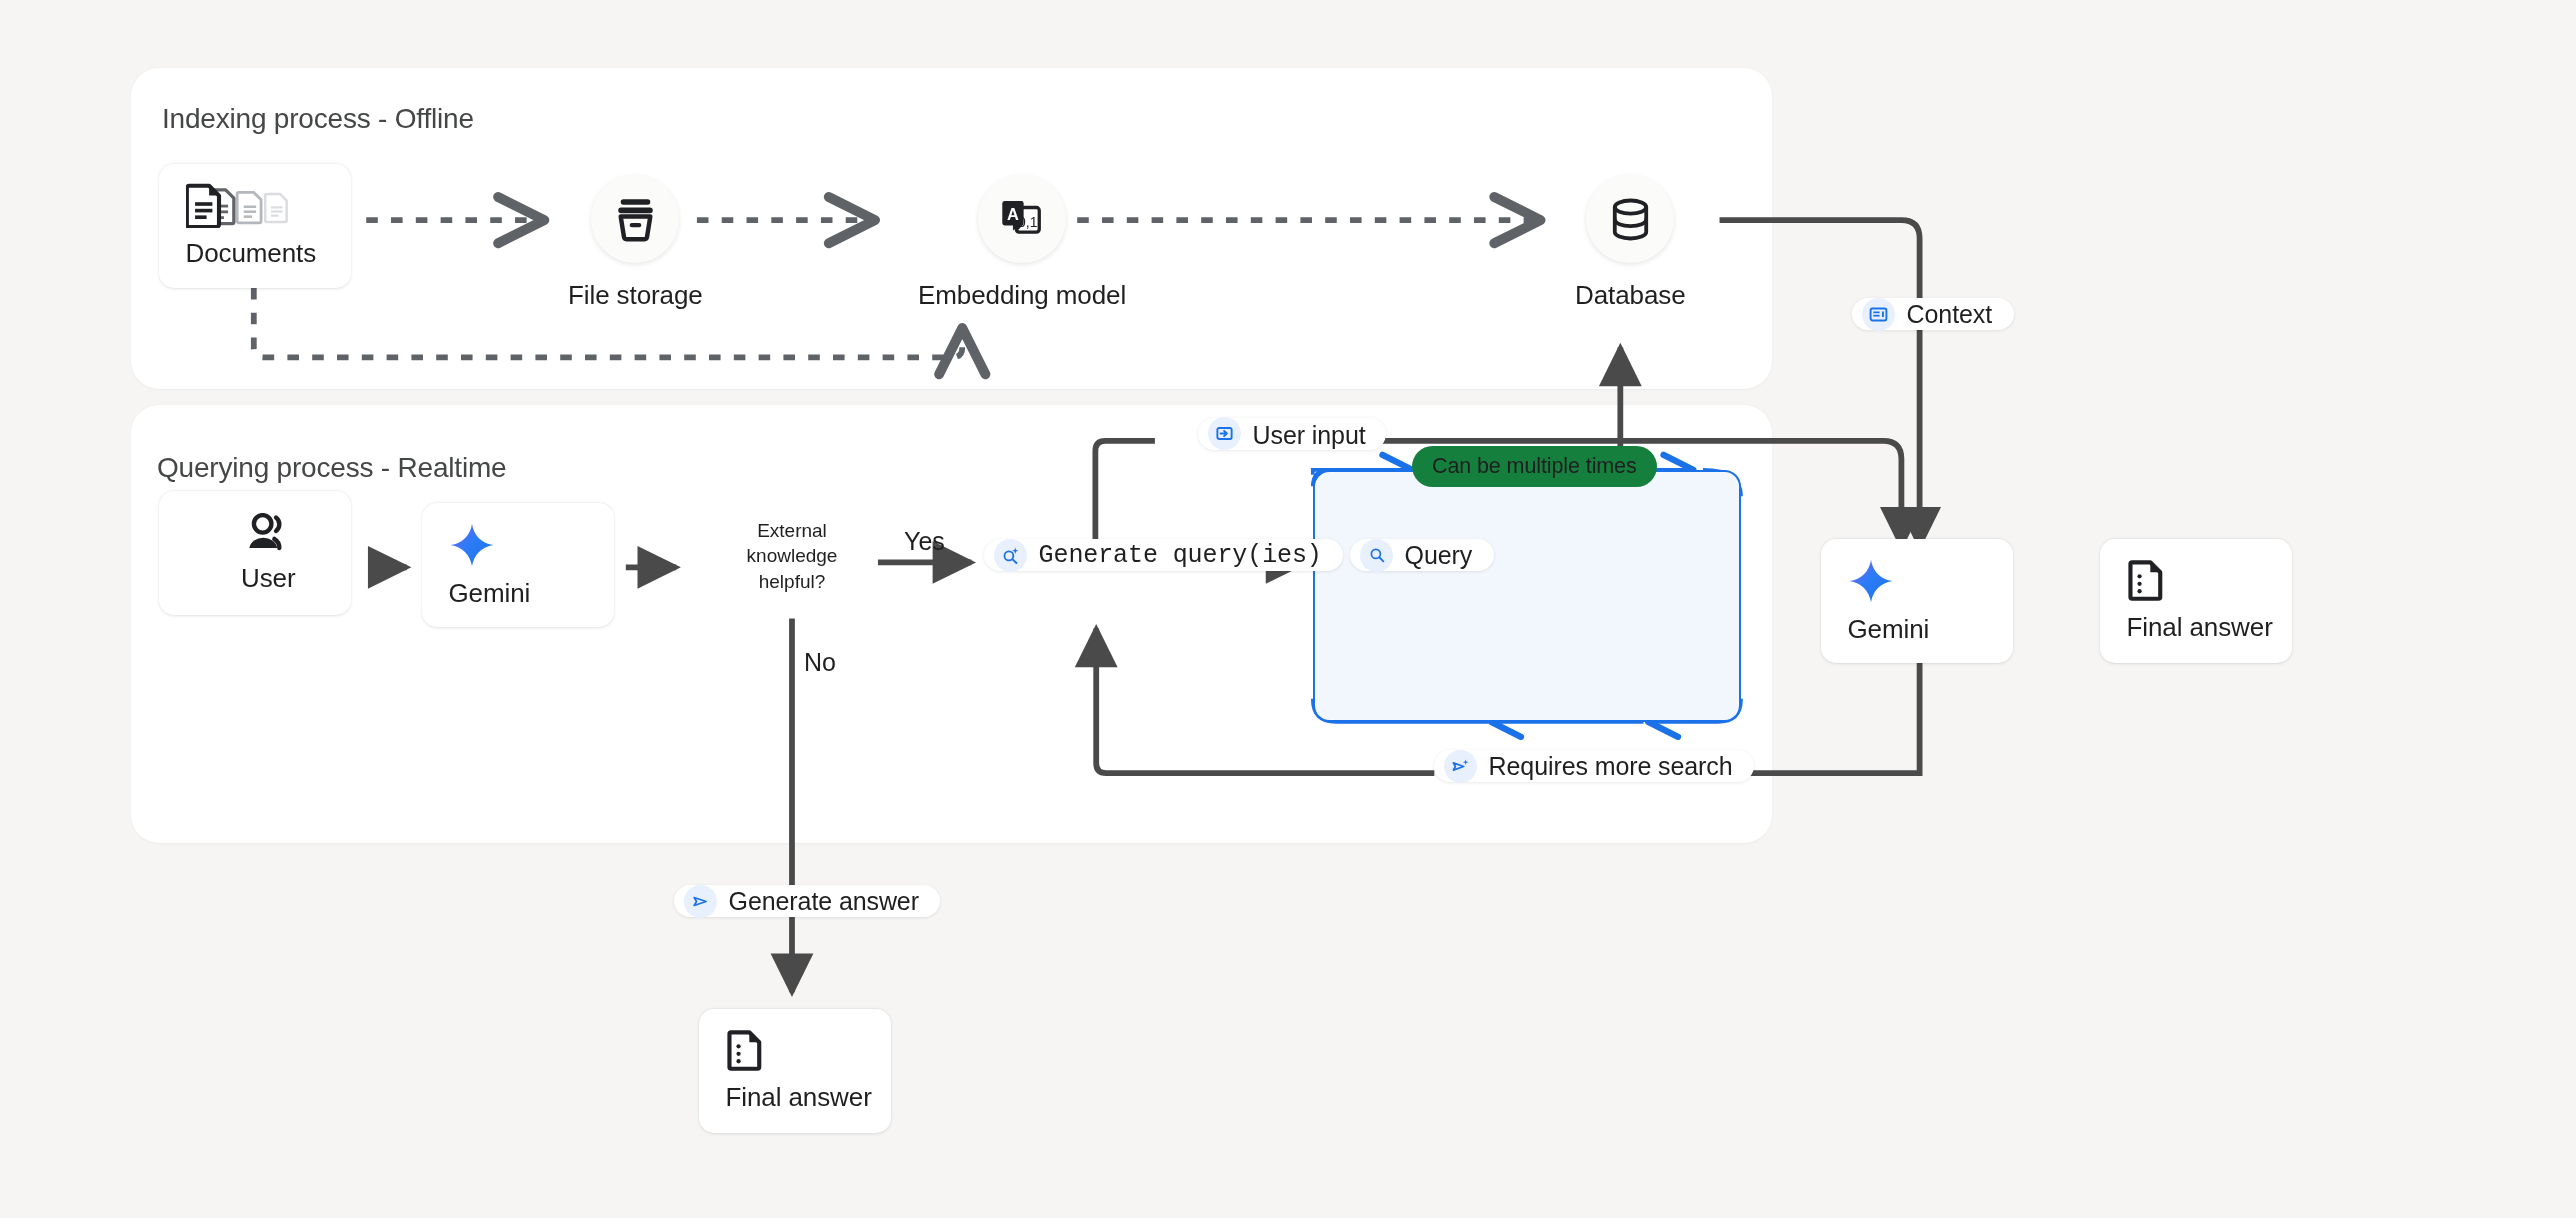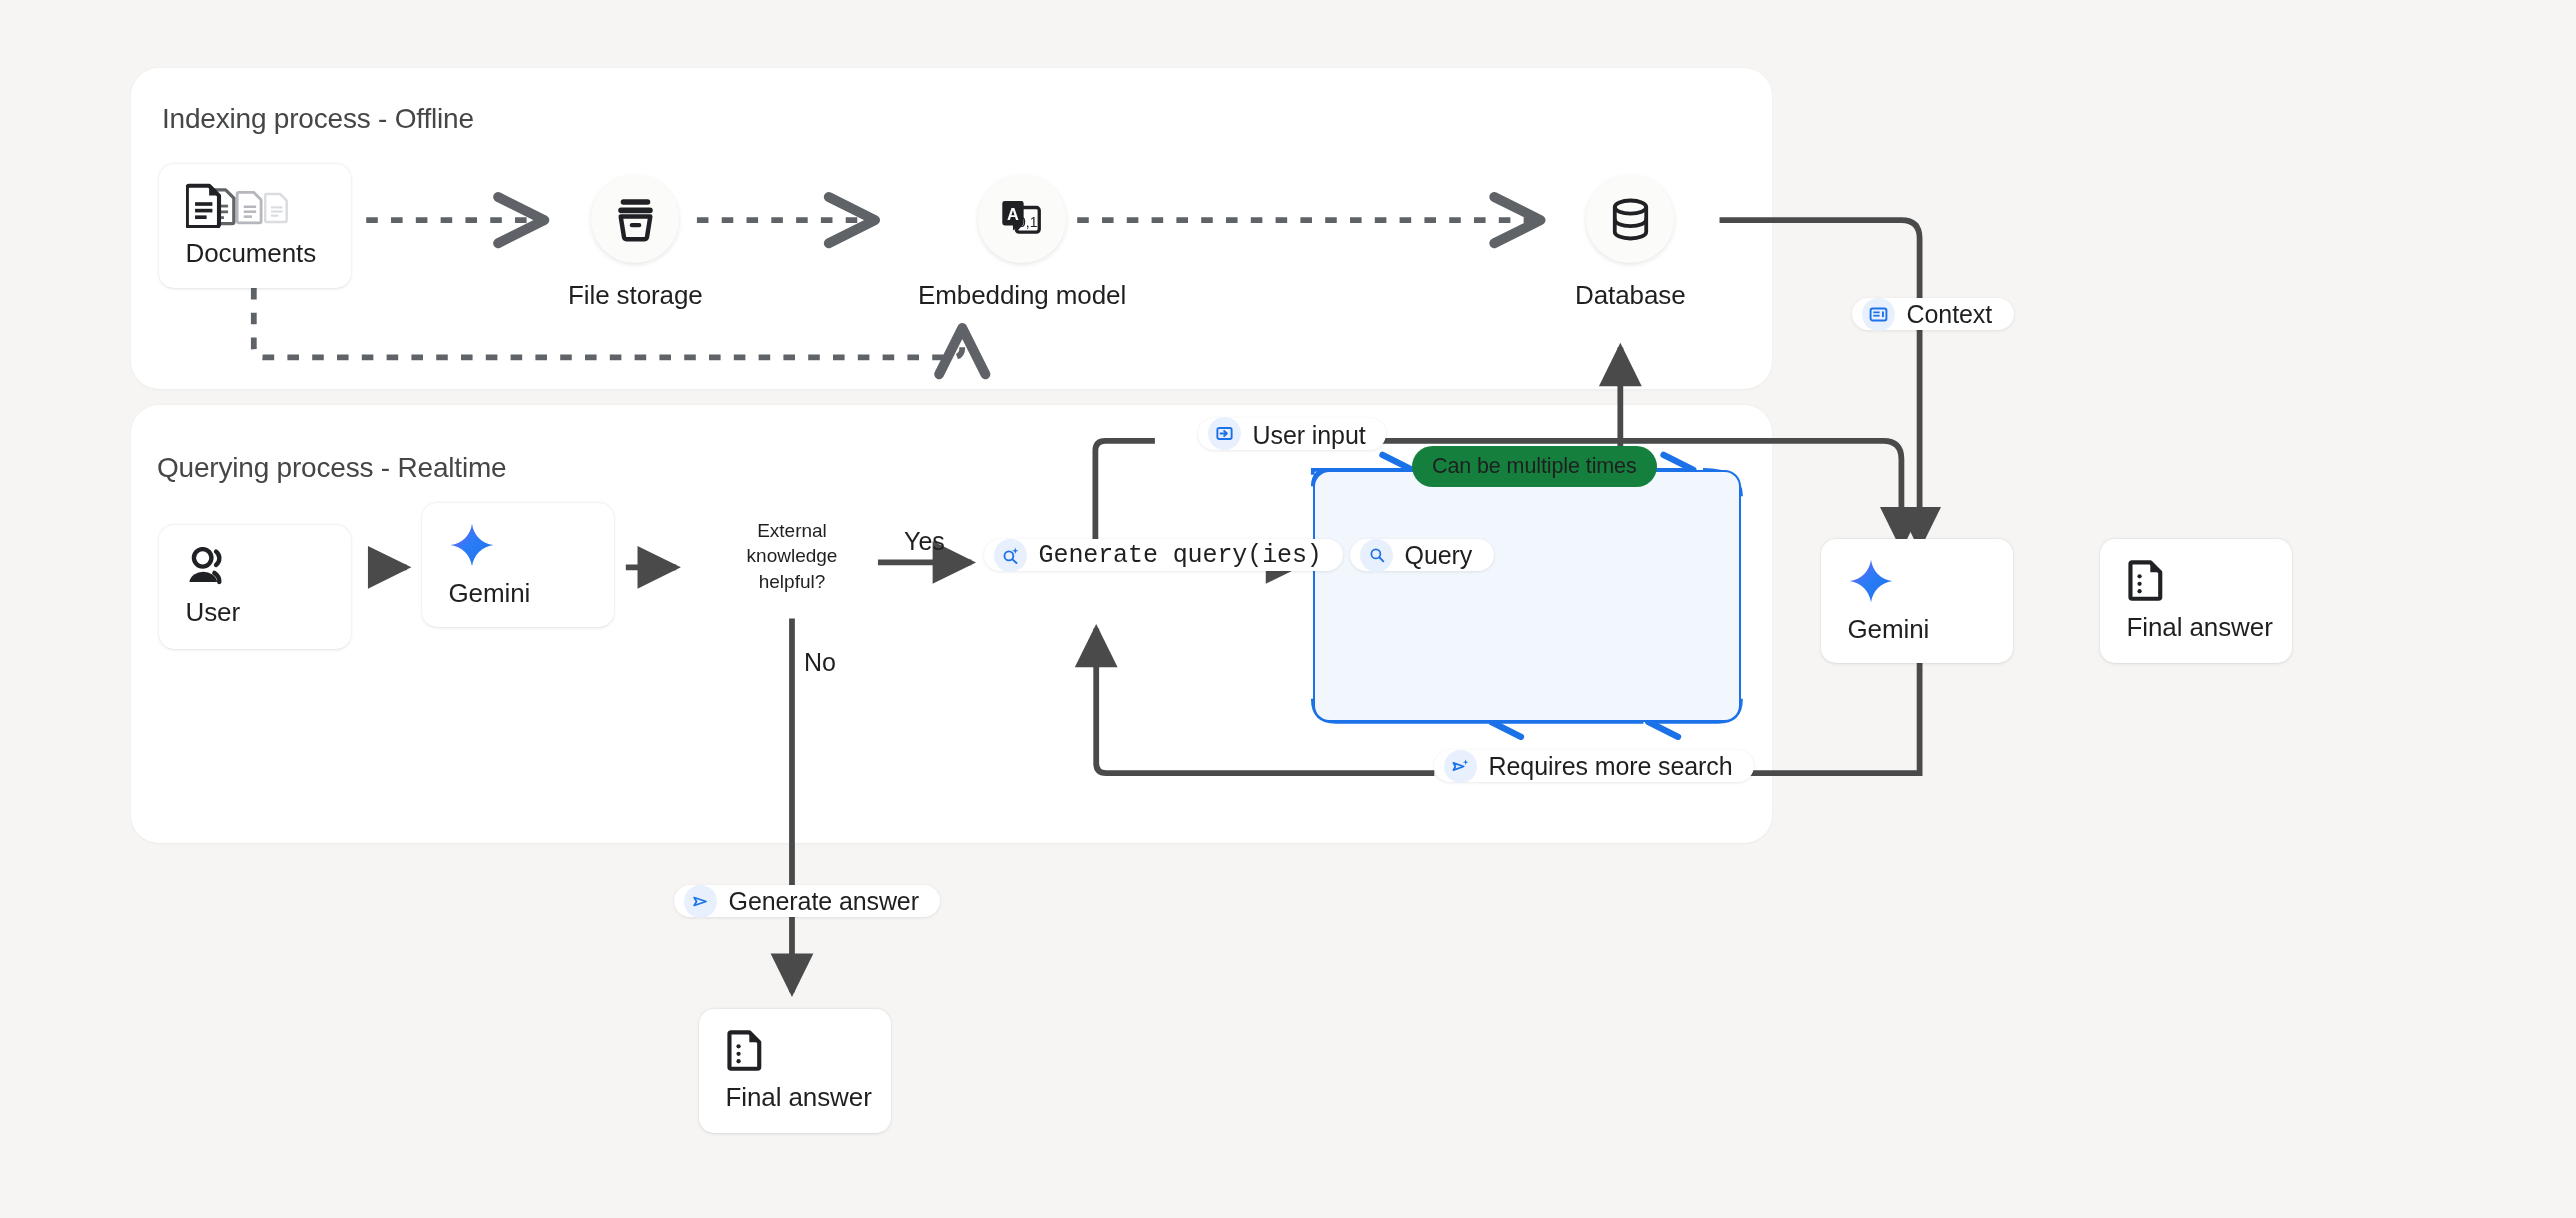--- a/index.html
+++ b/index.html
@@ -251,21 +251,21 @@
       <svg width="19" height="19" viewBox="0 0 24 24">
         <rect x="2" y="4.5" width="20" height="15" rx="2.4" fill="none" stroke="#1b72e8" stroke-width="2.4"></rect>
         <rect x="5.4" y="8.2" width="8" height="2.2" fill="#1b72e8"></rect>
         <rect x="5.4" y="12.4" width="8" height="2.2" fill="#1b72e8"></rect>
         <rect x="16.4" y="8.2" width="2.4" height="7" fill="#1b72e8"></rect>
       </svg>
     </span>
     <span class="ptext">Context</span>
   </div>
 
-  <div class="card" id="card-user" style="left:159px; top:525px; width:192px; height:124px;">
+  <div class="card" id="card-user" style="left:159px; top:491px; width:192px; height:124px;align-items:center;">
     <div class="glyph">
       <svg width="45" height="40" viewBox="0 0 54 48">
         <circle cx="20" cy="13" r="10.5" fill="none" stroke="#202124" stroke-width="5.2"></circle>
         <path d="M4,42 a17,15 0 0 1 33.5,0 z" fill="#202124"></path>
         <path d="M36,5.5 a10,10 0 0 1 0,16" fill="none" stroke="#202124" stroke-width="5.2" stroke-linecap="round"></path>
         <path d="M40,42 a14,13 0 0 0 -6,-11" fill="none" stroke="#202124" stroke-width="5.2" stroke-linecap="round"></path>
       </svg>
     </div>
     <div class="cap">User</div>
   </div>

